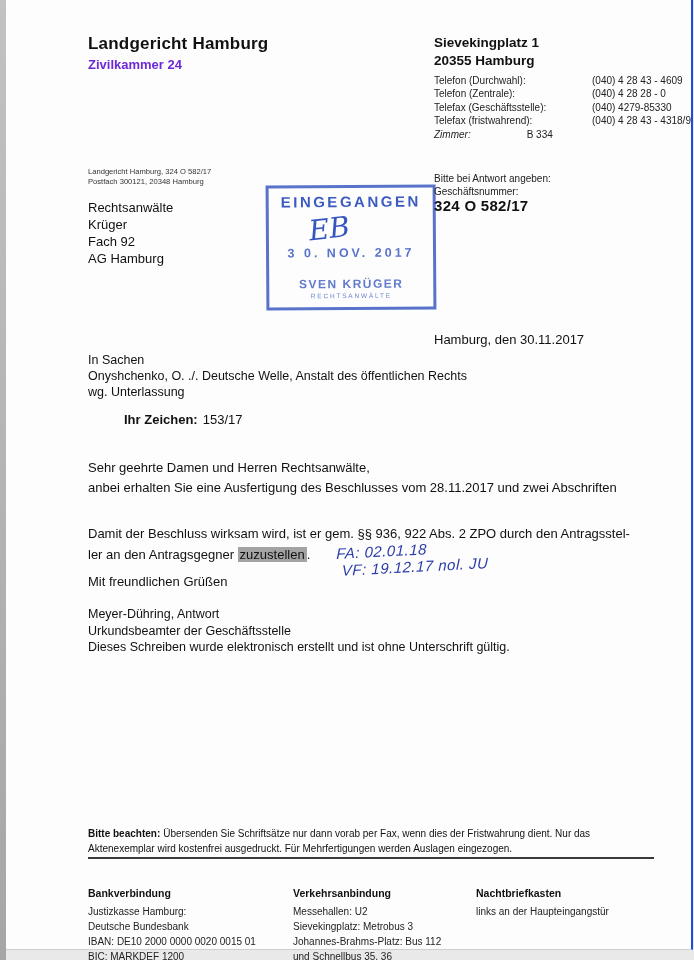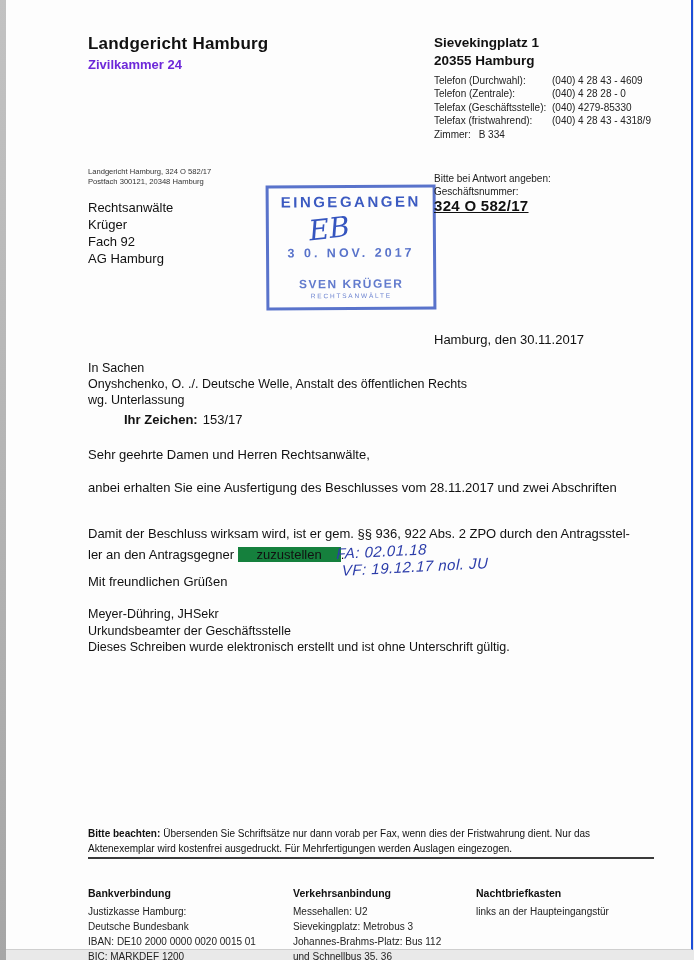--- a/index.html
+++ b/index.html
@@ -6,43 +6,43 @@
   body { width:694px; height:960px; background:#8f8f8f; font-family:"Liberation Sans", sans-serif; }
   .photo { position:relative; width:694px; height:960px; background:#e9e9e9; overflow:hidden; }
   .edge-left { position:absolute; left:0; top:0; width:6px; height:100%; background:linear-gradient(180deg,#c2c2c2,#a6a6a6); }
   .paper { position:absolute; left:6px; top:0; width:685px; height:949px; background:#fdfdfd; border-right:2px solid #1d4ed8; border-bottom:1px solid #cfcfcf; }
   .abs { position:absolute; }
   .b { font-weight:bold; }
   .court-name { left:82px; top:34px; font-size:17px; font-weight:bold; color:#111; letter-spacing:.2px; }
   .chamber { left:82px; top:57px; font-size:13px; font-weight:bold; color:#6d28d9; }
   .addr { left:428px; top:34px; font-size:13.5px; font-weight:bold; color:#111; line-height:18px; }
   .contacts { left:428px; top:74px; font-size:10px; color:#222; }
-  .contact-row { display:flex; line-height:13.4px; }
+  .contact-row { display:flex; line-height:13.4px;gap:40px; }
   .contact-row .lbl { width:118px; }
-  .contact-row:last-child .lbl { width:auto; margin-right:8px; }
+  .contact-row:last-child .lbl { width:auto; margin-right:16px;font-style:italic; }
   .sender-line { left:82px; top:167px; font-size:7.6px; color:#333; line-height:10px; }
   .recipient { left:82px; top:199px; font-size:13px; color:#111; line-height:17px; }
   .stamp { left:260px; top:185px; width:164px; height:119px; border:3px solid rgba(48,80,190,.8);
            color:rgba(42,76,188,.92); text-align:center; transform:rotate(-.4deg); }
   .stamp-title { margin-top:5px; font-size:15px; font-weight:bold; letter-spacing:2.5px; }
   .stamp-monogram { position:absolute; left:40px; top:24px; font-family:"DejaVu Serif", serif; font-style:italic;
                     font-size:28px; transform:rotate(-6deg); color:rgba(42,76,188,.95); }
   .stamp-date { position:absolute; left:0; width:100%; top:58px; font-size:12.5px; font-weight:bold; letter-spacing:3px; opacity:.85; }
   .stamp-firm { position:absolute; left:0; width:100%; top:89px; font-size:12px; font-weight:bold; letter-spacing:1.5px; opacity:.8; }
   .stamp-firm-sub { position:absolute; left:0; width:100%; top:104px; font-size:6.5px; letter-spacing:1.8px; opacity:.75; }
   .ref-block { left:428px; top:172px; font-size:10px; color:#222; line-height:13px; }
-  .ref-number { font-size:15px; font-weight:bold; color:#111; margin-top:1px; letter-spacing:.3px;text-decoration:underline; }
+  .ref-number { font-size:15px; font-weight:bold; color:#111; margin-top:1px; letter-spacing:.3px; }
   .dateline { left:428px; top:332px; font-size:13px; color:#111; }
-  .case-block { left:82px; top:360px; font-size:12.5px; color:#111; line-height:16px; }
+  .case-block { left:82px; top:352px; font-size:12.5px; color:#111; line-height:16px; }
   .your-ref { left:82px; top:412px; font-size:13px; color:#111;padding-left:36px; }
   .your-ref .val { margin-left:5px; font-weight:normal; }
-  .salutation { left:82px; top:447px; font-size:13px; color:#111; }
+  .salutation { left:82px; top:460px; font-size:13px; color:#111; }
   .para1 { left:82px; top:477px; font-size:13px; color:#111; line-height:21px; }
   .para2 { left:82px; top:523px; font-size:13px; color:#111; line-height:21px; }
-  mark.hl { background:#15803d; color:#111; padding:0 19px;margin-top:36px; }
+  mark.hl { background:#a3a3a3; color:#111; padding:0 2px;margin-top:36px; }
   .handwriting { left:330px; top:541px; color:#2b3ca9; font-size:15px; line-height:17px;
                  font-style:italic; transform:rotate(-3deg) skewX(-4deg); letter-spacing:.5px; white-space:nowrap; }
   .handwriting .hw2 { margin-left:6px; }
   .closing { left:82px; top:574px; font-size:13px; color:#111; }
   .signature { left:82px; top:606px; font-size:12.5px; color:#111; line-height:16.5px; }
   .notice { left:82px; top:827px; width:566px; font-size:10px; color:#111; line-height:14.5px; }
   .notice .txt { margin-left:3px; font-weight:normal; }
   .rule { left:82px; top:857px; width:566px; height:0; border-top:2px solid #3a3a3a; }
   .footer-cols { left:82px; top:866px; width:566px; display:flex; font-size:10px; color:#222; }
   .fcol { line-height:15px;margin-top:20px; }
@@ -139,21 +139,21 @@
     </div>
 
     <div class="abs handwriting">
       <div>FA: 02.01.18</div>
       <div class="hw2">VF: 19.12.17 nol. JU</div>
     </div>
 
     <div class="abs closing">Mit freundlichen Grüßen</div>
 
     <div class="abs signature">
-      <div>Meyer-Dühring, JHSekr</div>
+      <div>Meyer-Dühring, Antwort</div>
       <div>Urkundsbeamter der Geschäftsstelle</div>
       <div>Dieses Schreiben wurde elektronisch erstellt und ist ohne Unterschrift gültig.</div>
     </div>
 
     <div class="abs notice">
       <span class="b">Bitte beachten:</span><span class="txt">Übersenden Sie Schriftsätze nur dann vorab per Fax, wenn dies der Fristwahrung dient. Nur das Aktenexemplar wird kostenfrei ausgedruckt. Für Mehrfertigungen werden Auslagen eingezogen.</span>
     </div>
 
     <div class="abs rule"></div>
 

